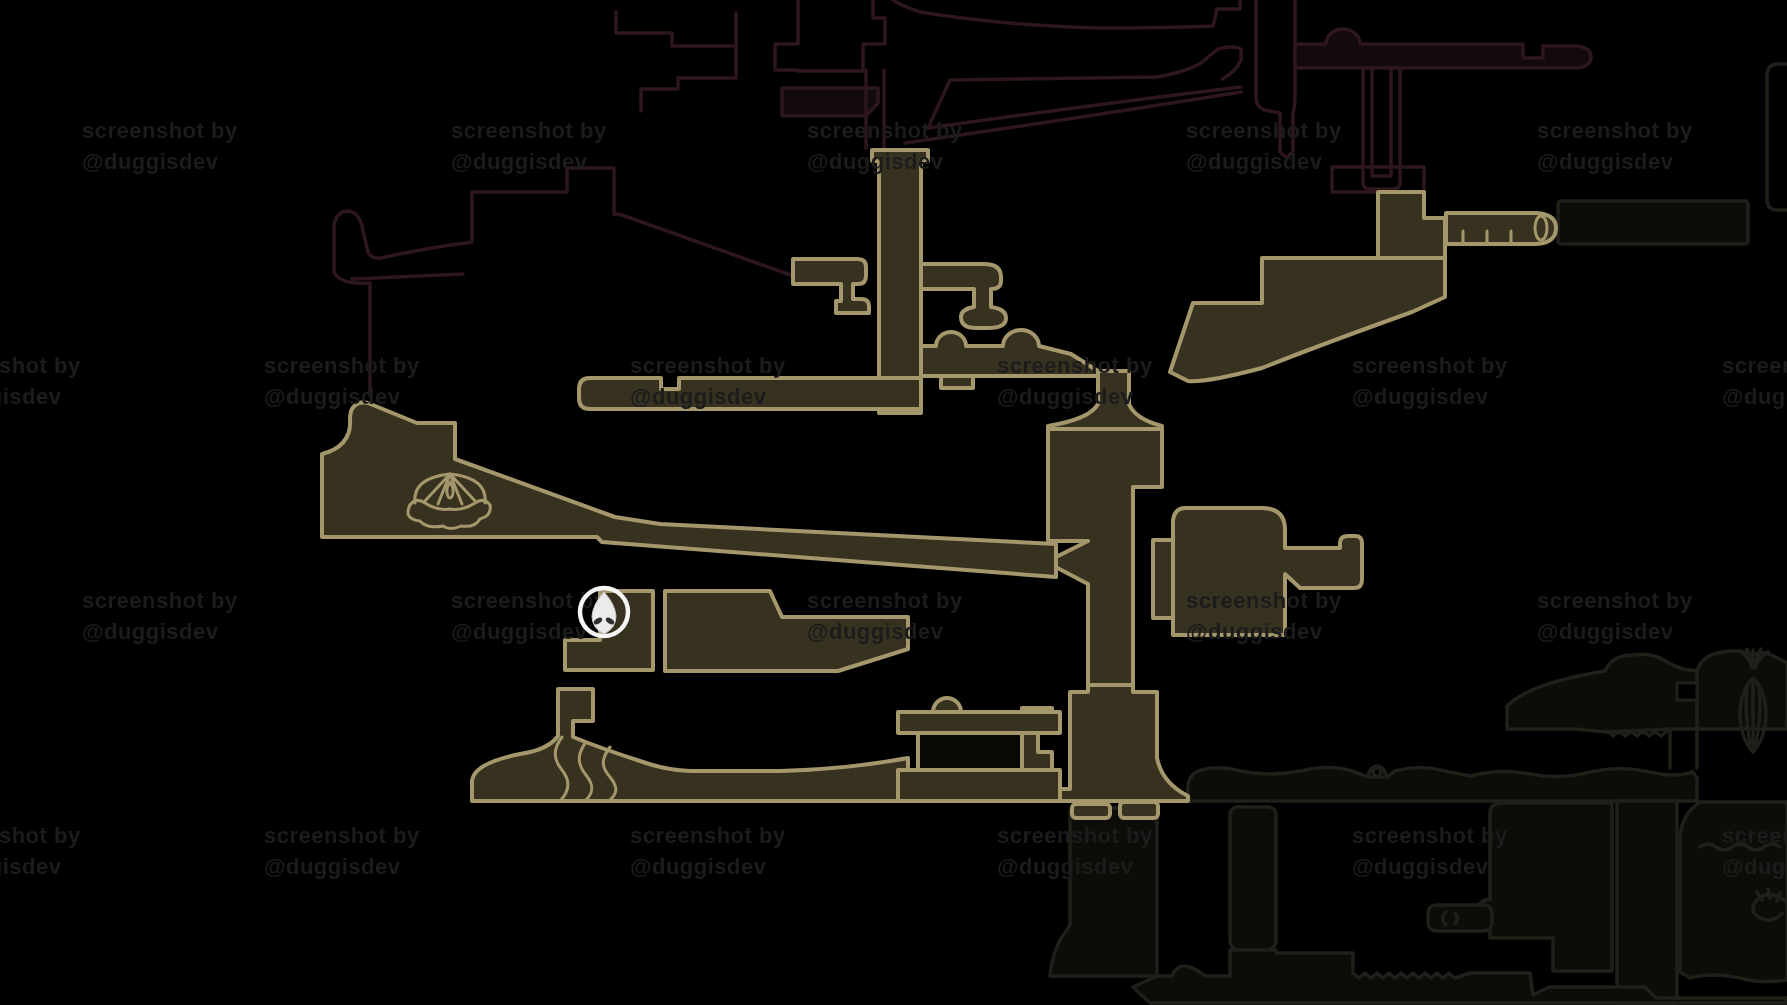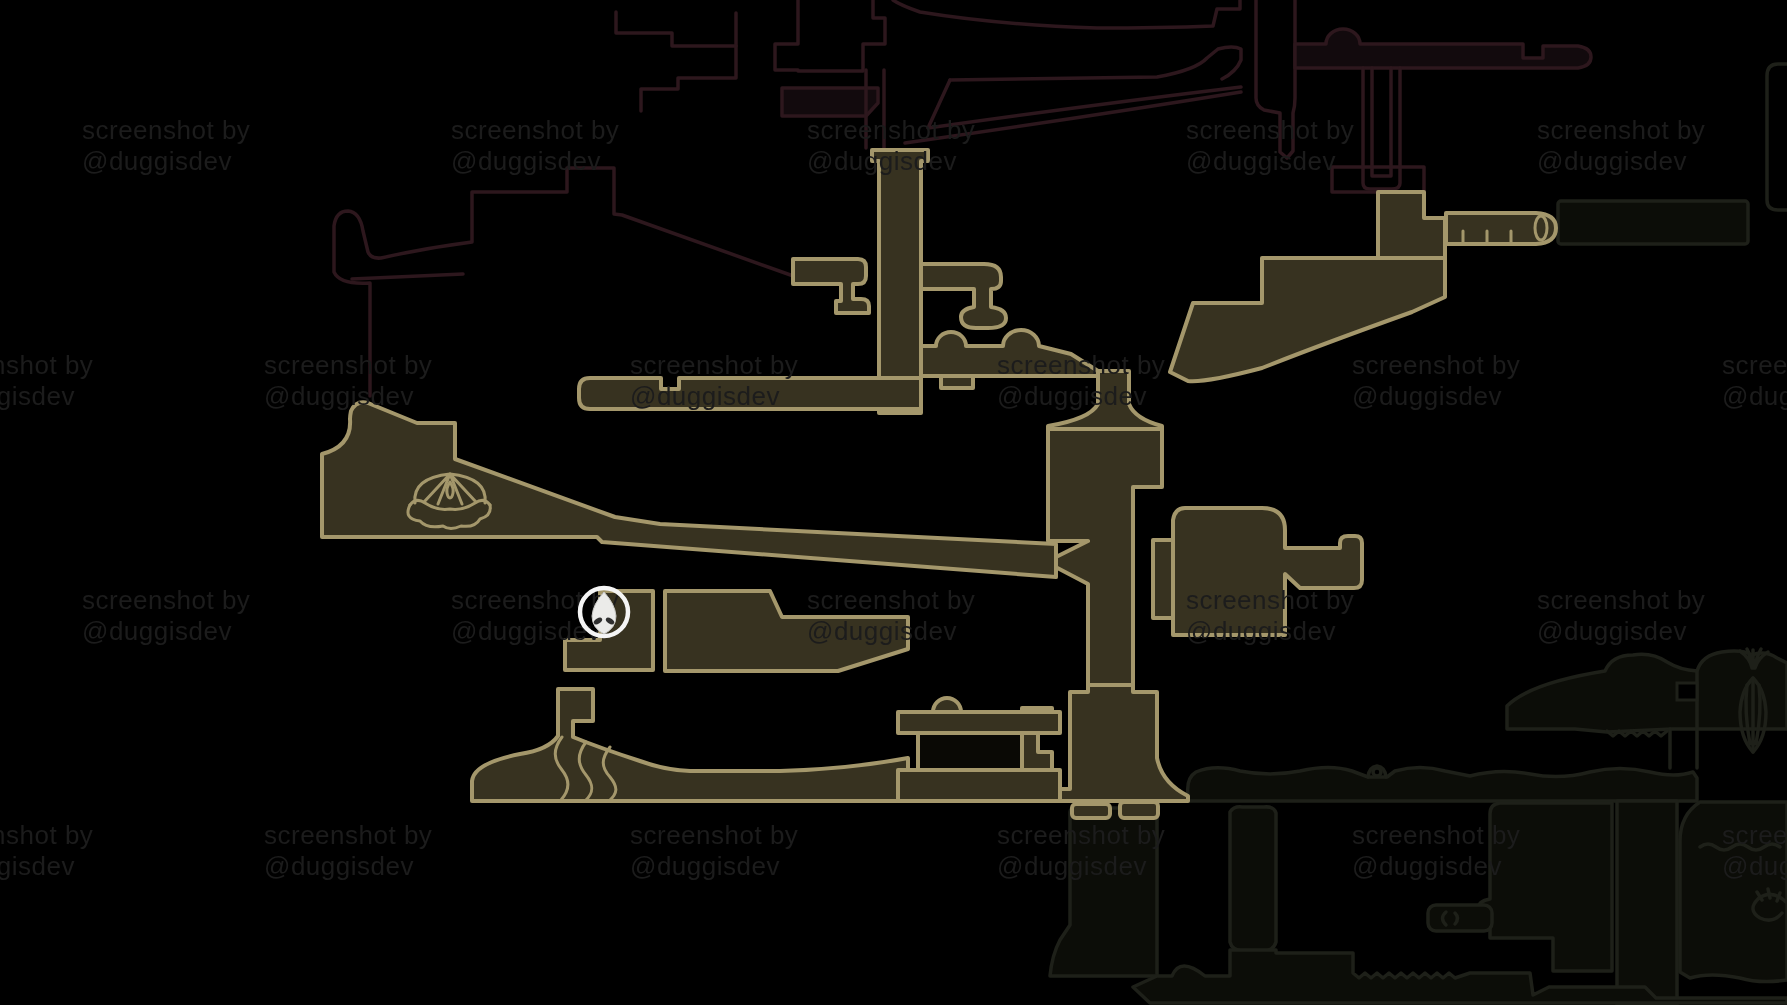--- a/index.html
+++ b/index.html
@@ -12,21 +12,21 @@
   #stage{position:relative;width:1787px;height:1005px;background:var(--bg);
          overflow:hidden;font-family:"Liberation Sans",sans-serif;}
   svg.layer{position:absolute;left:0;top:0;}
   .tan{fill:var(--tan-fill);stroke:var(--tan-stroke);stroke-width:4;stroke-linejoin:round;}
   .tanline{fill:none;stroke:var(--tan-stroke);stroke-width:3;stroke-linecap:round;stroke-linejoin:round;}
   .red{fill:var(--red-fill);stroke:var(--red-stroke);stroke-width:3.5;stroke-linejoin:round;}
   .redline{fill:none;stroke:var(--red-stroke);stroke-width:3.5;stroke-linecap:round;stroke-linejoin:round;}
   .gray{fill:var(--gray-fill);stroke:var(--gray-stroke);stroke-width:3.5;stroke-linejoin:round;}
   .grayline{fill:none;stroke:var(--gray-stroke);stroke-width:3.5;stroke-linecap:round;stroke-linejoin:round;}
   #watermarks{position:absolute;left:0;top:0;width:100%;height:100%;pointer-events:none;}
-  .wm{position:absolute;color:var(--wm);font-weight:normal;font-size:26px;line-height:31px;
+  .wm{position:absolute;color:var(--wm);font-weight:bold;font-size:22px;line-height:31px;
       white-space:nowrap;letter-spacing:.5px;}
 </style>
 </head>
 <body>
 
 <div id="stage">
 
   <svg class="layer" width="1787" height="1005" viewBox="0 0 1787 1005">
 
     <g>

